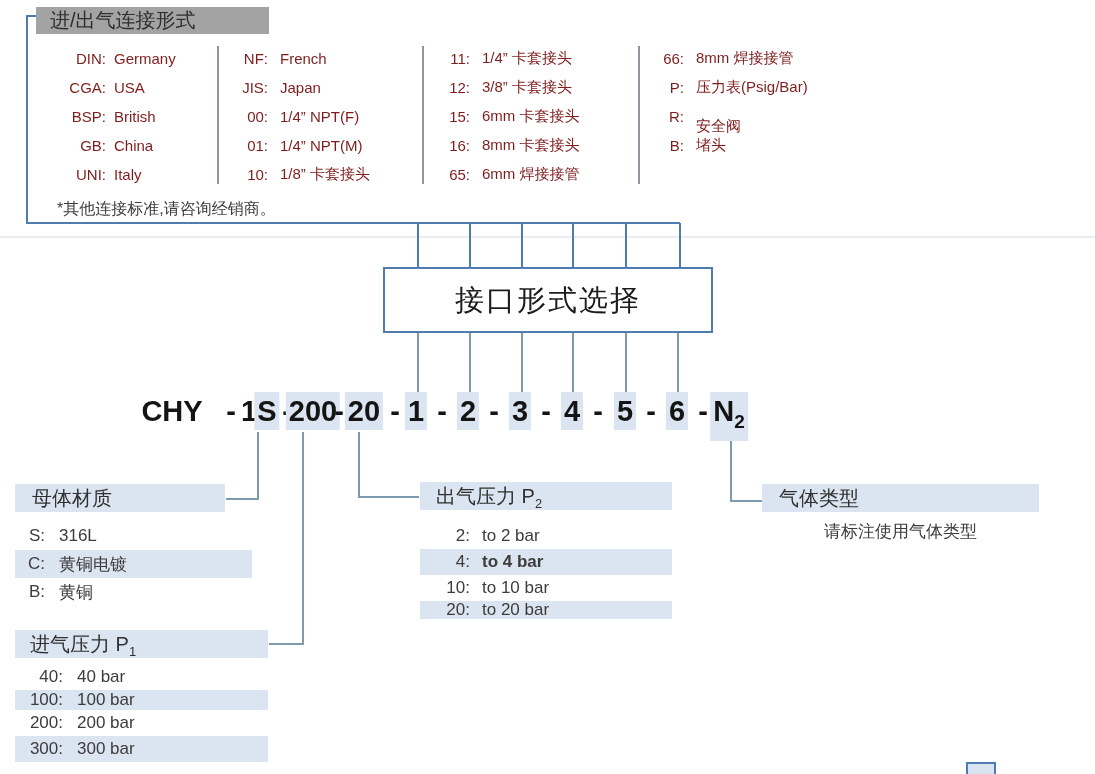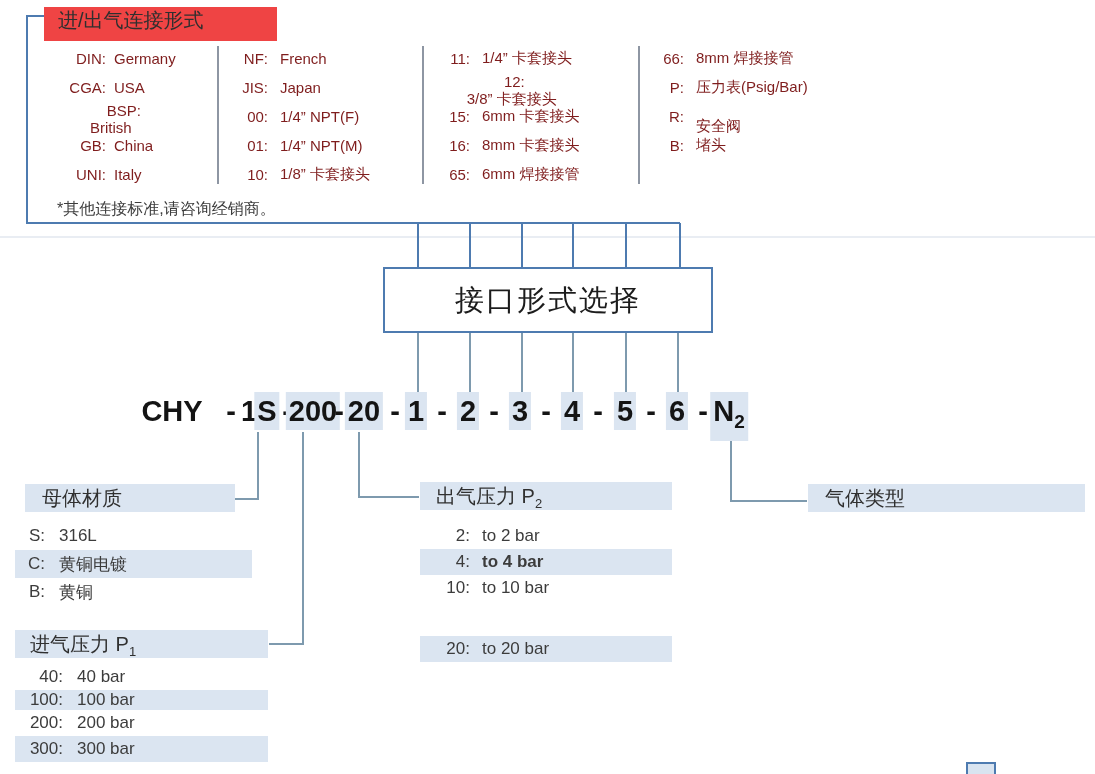--- a/index.html
+++ b/index.html
@@ -3,22 +3,22 @@
 <meta charset="utf-8">
 <style>
   html,body{margin:0;padding:0;background:#fff;}
   .page{
     position:relative;width:1095px;height:774px;background:#ffffff;overflow:hidden;
     font-family:"Liberation Sans","DejaVu Sans",sans-serif;color:#3c3c3c;
   }
   svg.lines{position:absolute;left:0;top:0;}
   
   .conn-header{
-    position:absolute;left:44px;top:7px;width:233px;height:34px;line-height:27px;
-    background:#ef4444;padding-left:14px;font-size:20px;color:#2f2f2f;box-sizing:border-box;
+    position:absolute;left:36px;top:7px;width:233px;height:27px;line-height:27px;
+    background:#a3a3a3;padding-left:14px;font-size:20px;color:#2f2f2f;box-sizing:border-box;
     white-space:nowrap;
   }
   .conn-col{position:absolute;top:44px;}
   .opt-row{display:flex;align-items:center;font-size:15px;color:#7f1d1d;}
   .opt-row .code{display:inline-block;text-align:right;white-space:nowrap;flex:0 0 auto;}
   .opt-row .val{white-space:nowrap;}
   .v-divider{position:absolute;top:46px;width:2px;height:138px;background:#8e96a3;}
   .conn-note{position:absolute;left:57px;top:199px;font-size:16px;color:#3c3c3c;white-space:nowrap;}
   
   .selector-box{
@@ -71,21 +71,21 @@
   <div id="conn-table">
       <div class="conn-col" style="left: 38px;">
         <div class="opt-row" style="height: 29px;">
           <span class="code" style="width: 68px;">DIN:</span>
           <span class="val" style="padding-left: 8px;">Germany</span>
         </div>
         <div class="opt-row" style="height: 29px;">
           <span class="code" style="width: 68px;">CGA:</span>
           <span class="val" style="padding-left: 8px;">USA</span>
         </div>
-        <div class="opt-row" style="height: 29px; flex-direction: column;">
+        <div class="opt-row" style="height: 29px;">
           <span class="code" style="width: 68px;">BSP:</span>
           <span class="val" style="padding-left: 8px;">British</span>
         </div>
         <div class="opt-row" style="height: 29px;">
           <span class="code" style="width: 68px;">GB:</span>
           <span class="val" style="padding-left: 8px;">China</span>
         </div>
         <div class="opt-row" style="height: 29px;">
           <span class="code" style="width: 68px;">UNI:</span>
           <span class="val" style="padding-left: 8px;">Italy</span>
@@ -111,21 +111,21 @@
         <div class="opt-row" style="height: 29px;">
           <span class="code" style="width: 40px;">10:</span>
           <span class="val" style="padding-left: 12px;">1/8”  卡套接头</span>
         </div>
       </div>
       <div class="conn-col" style="left: 432px;">
         <div class="opt-row" style="height: 29px;">
           <span class="code" style="width: 38px;">11:</span>
           <span class="val" style="padding-left: 12px;">1/4”  卡套接头</span>
         </div>
-        <div class="opt-row" style="height: 29px; flex-direction: column;">
+        <div class="opt-row" style="height: 29px;">
           <span class="code" style="width: 38px;">12:</span>
           <span class="val" style="padding-left: 12px;">3/8”  卡套接头</span>
         </div>
         <div class="opt-row" style="height: 29px;">
           <span class="code" style="width: 38px;">15:</span>
           <span class="val" style="padding-left: 12px;">6mm 卡套接头</span>
         </div>
         <div class="opt-row" style="height: 29px;">
           <span class="code" style="width: 38px;">16:</span>
           <span class="val" style="padding-left: 12px;">8mm 卡套接头</span>
@@ -183,21 +183,21 @@
       <span class="tok" style="left: 546px;">-</span>
       <span class="tok hl" style="left: 572px;">4</span>
       <span class="tok" style="left: 598px;">-</span>
       <span class="tok hl" style="left: 625px;">5</span>
       <span class="tok" style="left: 651px;">-</span>
       <span class="tok hl" style="left: 677px;">6</span>
       <span class="tok" style="left: 703px;">-</span>
       <span class="tok hl" style="left: 729px;">N<sub>2</sub></span>
     </div>
 
-  <div class="sec-header" style="left:25px;top:484px;width:210px;padding-left:17px;">
+  <div class="sec-header" style="left:15px;top:484px;width:210px;padding-left:17px;">
     <span>母体材质</span>
   </div>
   <div class="sec-items" id="items-material" style="left:15px;top:522px;width:237px;">
       <div class="item-row" style="height: 28px;">
         <span class="code" style="width: 30px;">S:</span>
         <span class="val" style="padding-left: 14px;">316L</span>
       </div>
       <div class="item-row hl" style="height: 28px;">
         <span class="code" style="width: 30px;">C:</span>
         <span class="val" style="padding-left: 14px;">黄铜电镀</span>
@@ -239,25 +239,26 @@
         <span class="val" style="padding-left: 12px;">to 2 bar</span>
       </div>
       <div class="item-row hl" style="height: 26px;">
         <span class="code" style="width: 50px;">4:</span>
         <span class="val" style="padding-left: 12px; font-weight: bold;">to 4 bar</span>
       </div>
       <div class="item-row" style="height: 26px;">
         <span class="code" style="width: 50px;">10:</span>
         <span class="val" style="padding-left: 12px;">to 10 bar</span>
       </div>
-      <div class="item-row hl" style="height: 26px; margin-top: 35px;">
+      <div class="item-row hl" style="height: 18px;">
         <span class="code" style="width: 50px;">20:</span>
         <span class="val" style="padding-left: 12px;">to 20 bar</span>
       </div>
     </div>
 
-  <div class="sec-header" style="left:808px;top:484px;width:277px;padding-left:17px;">
+  <div class="sec-header" style="left:762px;top:484px;width:277px;padding-left:17px;">
     <span>气体类型</span>
   </div>
+  <div class="gas-note">请标注使用气体类型</div>
 
   <div class="mini-box"></div>
 
 </div>
 
 </body></html>

